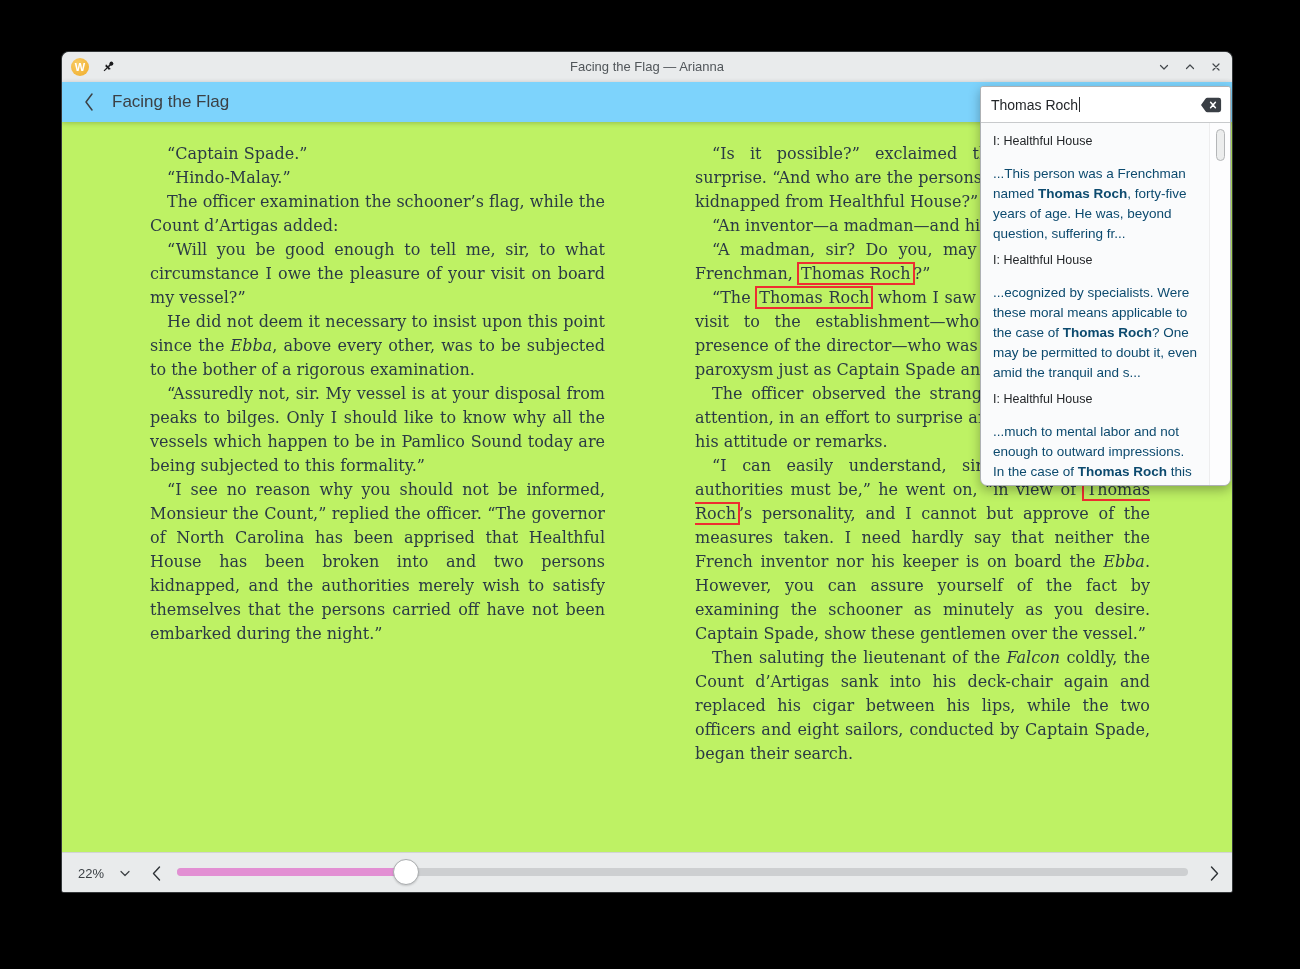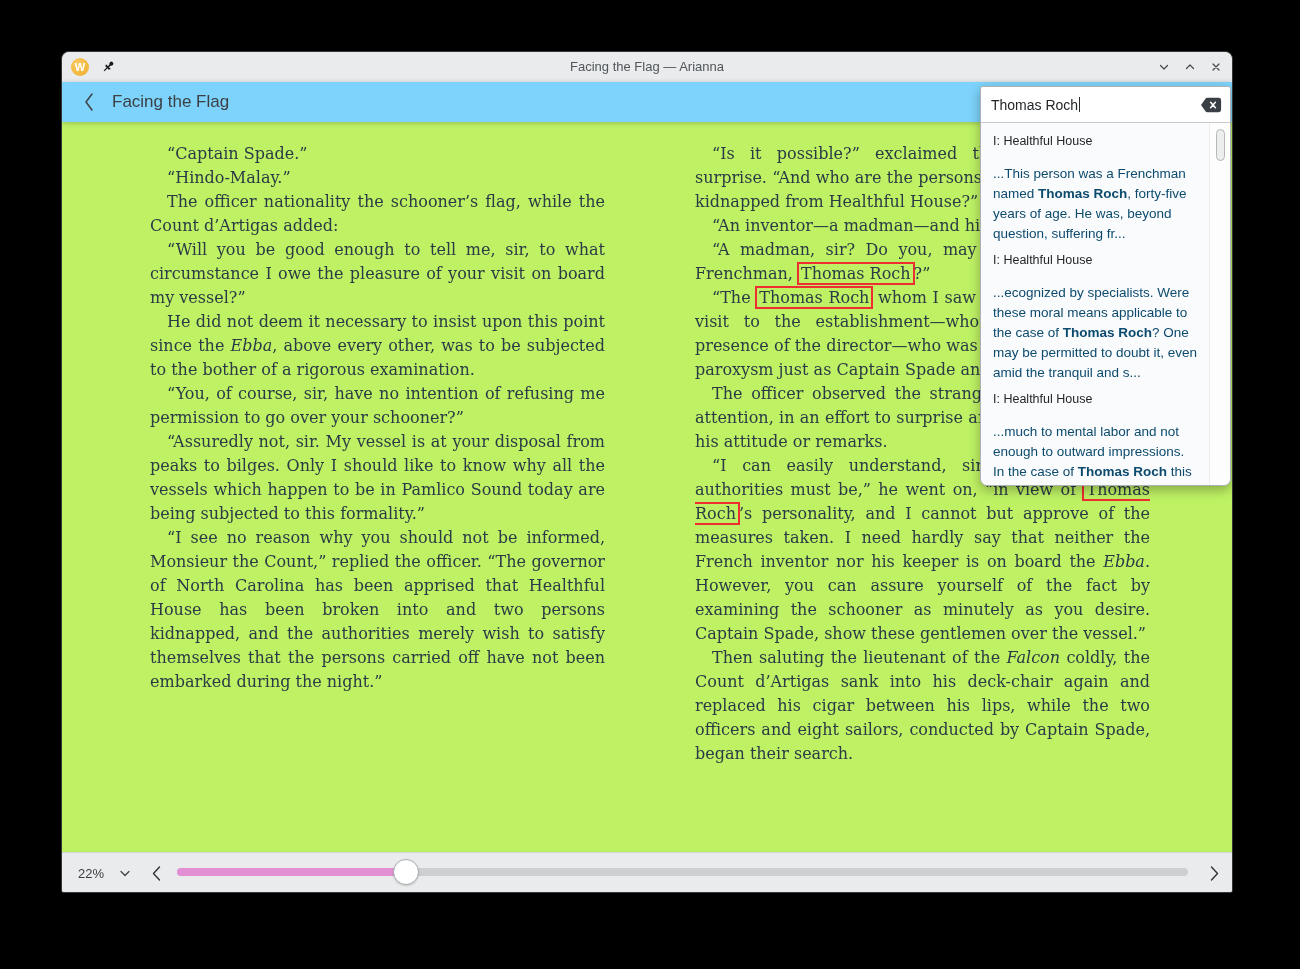--- a/index.html
+++ b/index.html
@@ -113,24 +113,23 @@
             <polyline points="10,3 4,11 10,19" fill="none" stroke="#3c4145" stroke-width="1.5" stroke-linecap="round" stroke-linejoin="round"></polyline>
           </svg>
       </div>
       <div class="doc-title">Facing the Flag</div>
     </div>
 
     <div class="content">
       <div class="col col-left">
           <p><span>“Captain Spade.”</span></p>
           <p><span>“Hindo-Malay.”</span></p>
-          <p><span>The officer nationality the schooner’s flag, while the Count d’Artigas added:</span></p>
+          <p><span>The officer examination the schooner’s flag, while the Count d’Artigas added:</span></p>
           <p><span>“Will you be good enough to tell me, sir, to what circumstance I owe the pleasure of your visit on board my vessel?”</span></p>
           <p><span>He did not deem it necessary to insist upon this point since the </span><span class="it">Ebba</span><span>, above every other, was to be subjected to the bother of a rigorous examination.</span></p>
-          <p><span>“You, of course, sir, have no intention of refusing me permission to go over your schooner?”</span></p>
           <p><span>“Assuredly not, sir. My vessel is at your disposal from peaks to bilges. Only I should like to know why all the vessels which happen to be in Pamlico Sound today are being subjected to this formality.”</span></p>
           <p><span>“I see no reason why you should not be informed, Monsieur the Count,” replied the officer. “The governor of North Carolina has been apprised that Healthful House has been broken into and two persons kidnapped, and the authorities merely wish to satisfy themselves that the persons carried off have not been embarked during the night.”</span></p>
         </div>
       <div class="col col-right">
           <p><span>“Is it possible?” exclaimed the Count, feigning surprise. “And who are the persons who have thus been kidnapped from Healthful House?”</span></p>
           <p><span>“An inventor—a madman—and his keeper.”</span></p>
           <p><span>“A madman, sir? Do you, may I ask, refer to the Frenchman, </span><span class="match">Thomas Roch</span><span>?”</span></p>
           <p><span>“The </span><span class="match">Thomas Roch</span><span> whom I saw yesterday during my visit to the establishment—whom I questioned in presence of the director—who was seized with a violent paroxysm just as Captain Spade and I were leaving?”</span></p>
           <p><span>The officer observed the stranger with the keenest attention, in an effort to surprise anything suspicious in his attitude or remarks.</span></p>
           <p><span>“I can easily understand, sir, how uneasy the authorities must be,” he went on, “in view of </span><span class="match">Thomas Roch</span><span>’s personality, and I cannot but approve of the measures taken. I need hardly say that neither the French inventor nor his keeper is on board the </span><span class="it">Ebba</span><span>. However, you can assure yourself of the fact by examining the schooner as minutely as you desire. Captain Spade, show these gentlemen over the vessel.”</span></p>

